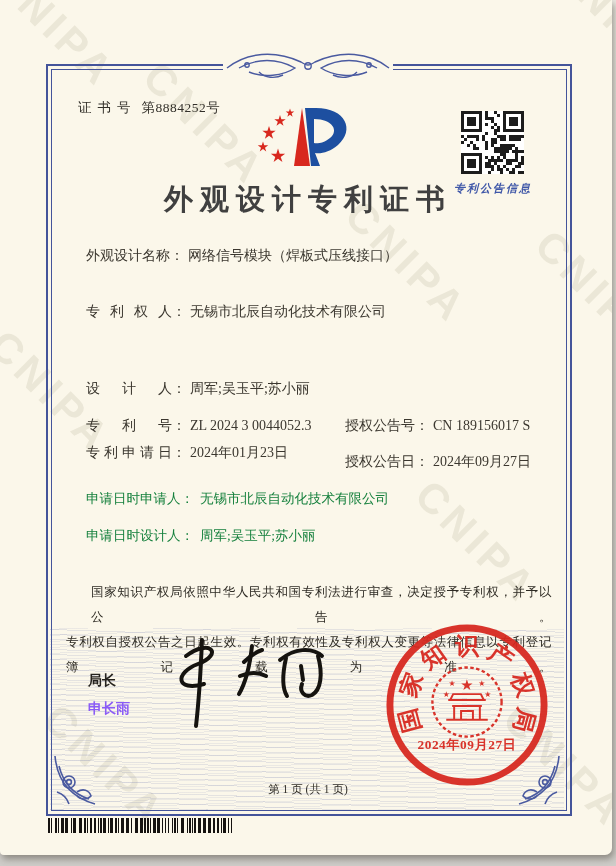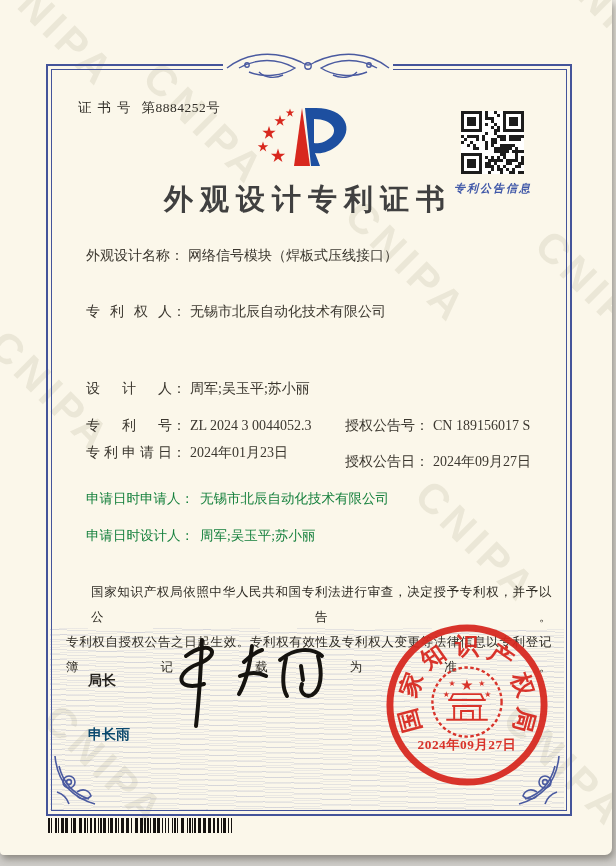--- a/index.html
+++ b/index.html
@@ -25,21 +25,21 @@
   .row .lbl{display:inline-block;width:86px;text-align:justify;text-align-last:justify;vertical-align:top;}
   .row .cl{margin-right:4px;}
   .row2{position:absolute;left:345px;font-size:14px;color:#3b372f;white-space:nowrap;}
   .row2 .cl{margin-right:4px;}
   .rowW{position:absolute;left:86px;font-size:13.5px;color:#15803d;white-space:nowrap;}
   .rowW .cl{margin-right:6px;}
   .body-para{position:absolute;left:66px;top:580px;width:486px;font-size:12.5px;line-height:25px;color:#2e2b24;letter-spacing:.6px;}
   .body-para .l1{padding-left:2em;text-align:justify;text-align-last:justify;}
   .body-para .l2{text-align:justify;text-align-last:justify;}
   .sig-title{position:absolute;left:88px;top:672px;font-family:"Liberation Sans",sans-serif;font-weight:600;font-size:14px;color:#26231e;}
-  .sig-name{position:absolute;left:88px;top:726px;font-family:"Liberation Sans",sans-serif;font-weight:600;font-size:14px;color:#0c4a6e;}
+  .sig-name{position:absolute;left:88px;top:700px;font-family:"Liberation Sans",sans-serif;font-weight:600;font-size:14px;color:#8b5cf6;}
   .signature{position:absolute;left:140px;top:634px;width:190px;height:100px;}
   .seal{position:absolute;left:383px;top:621px;width:168px;height:168px;opacity:.93;}
   .footer{position:absolute;left:0;top:782px;width:616px;text-align:center;font-size:11.5px;color:#33302a;}
   .barcode{position:absolute;left:48px;top:818px;width:190px;height:15px;}
   [data-interactable]{cursor:default;}
 </style>
 </head>
 <body>
 
 <div class="page" data-interactable="false">
@@ -330,20 +330,21 @@
           <g fill="none" stroke="#d7261d" stroke-width="2">
             <path d="M66,80 h38 M68,80 l3,-6 h28 l3,6"></path>
             <path d="M70,86 h30 M72,86 v14 M98,86 v14 M79,100 v-9 h12 v9"></path>
             <path d="M64,100 h42"></path>
           </g>
         </g>
         <text x="85" y="130" fill="#d7261d" font-size="13.5" font-weight="bold" text-anchor="middle" letter-spacing="0.5" font-family="Liberation Serif,serif" data-interactable="false">2024年09月27日</text>
       </svg>
     </div>
 
+    <div class="footer" data-interactable="false">第 1 页 (共 1 页)</div>
 
     <div class="barcode" data-interactable="false"><svg id="bcsvg" width="190" height="15" viewBox="0 0 190 15">
           <rect x="0" y="0" width="2" height="15" fill="#151210"></rect>
           <rect x="3" y="0" width="1" height="15" fill="#151210"></rect>
           <rect x="7" y="0" width="2" height="15" fill="#151210"></rect>
           <rect x="10" y="0" width="1" height="15" fill="#151210"></rect>
           <rect x="13" y="0" width="3" height="15" fill="#151210"></rect>
           <rect x="17" y="0" width="3" height="15" fill="#151210"></rect>
           <rect x="23" y="0" width="1" height="15" fill="#151210"></rect>
           <rect x="25" y="0" width="3" height="15" fill="#151210"></rect>

